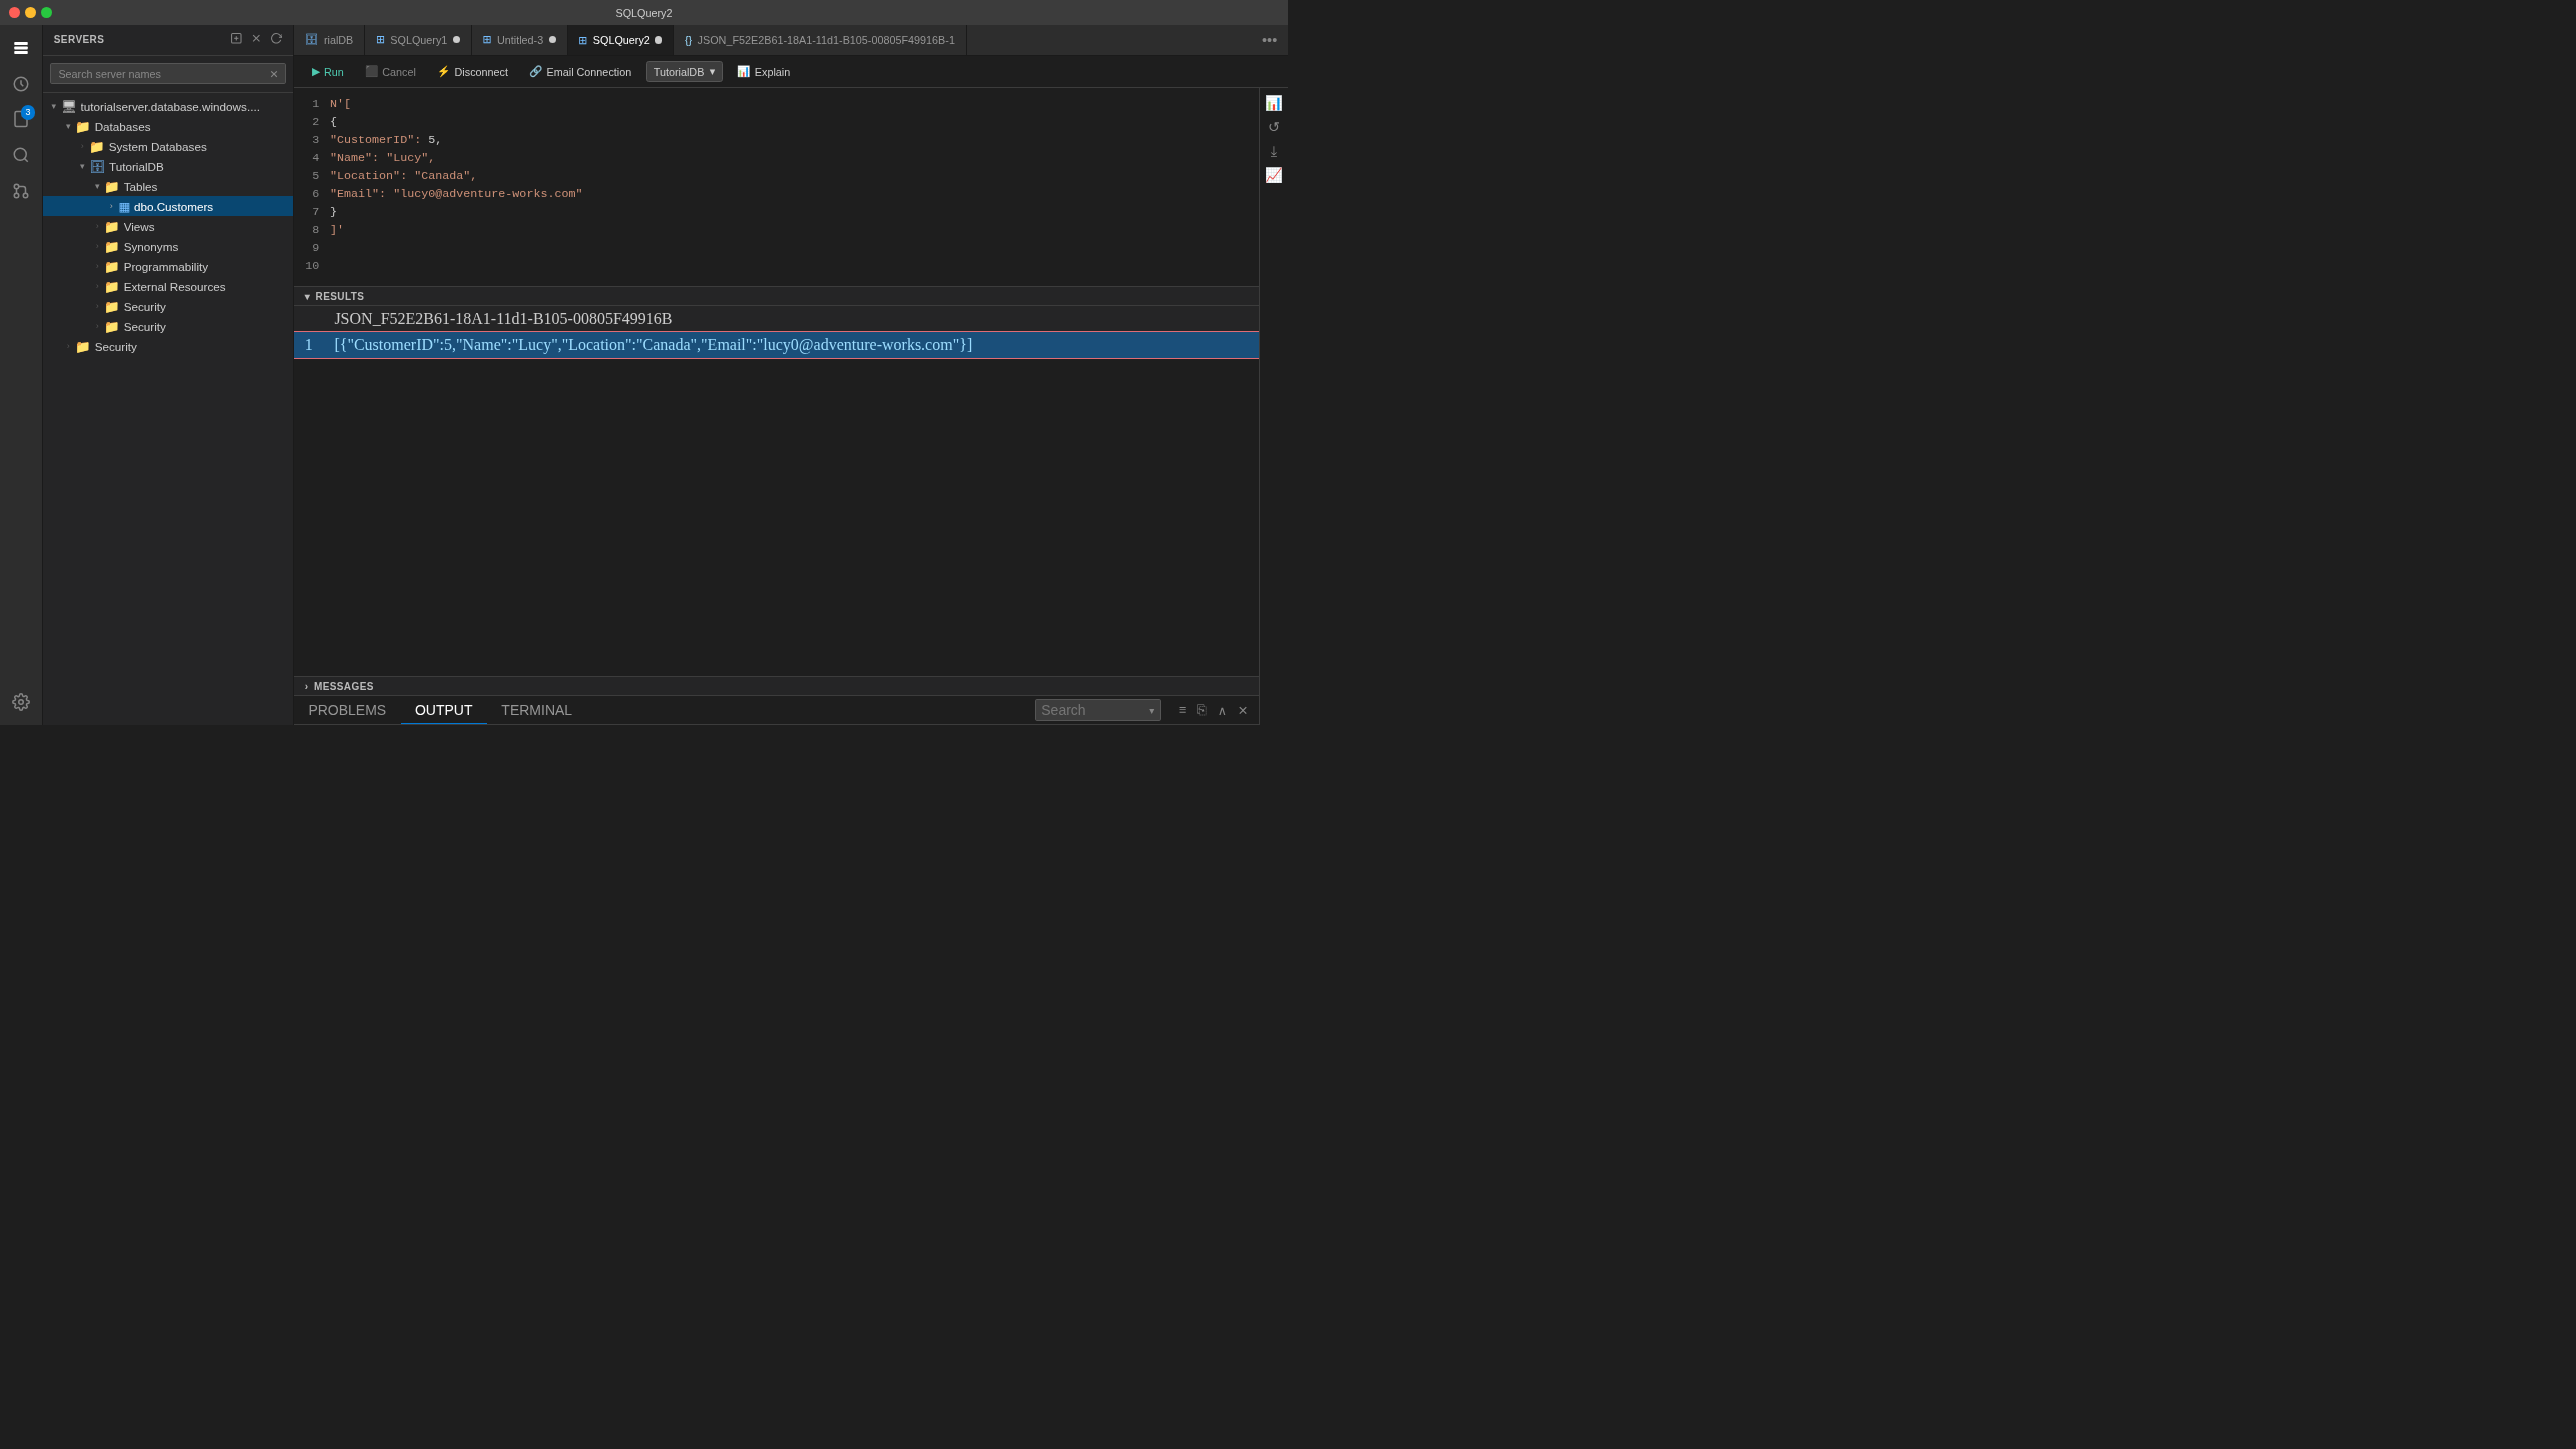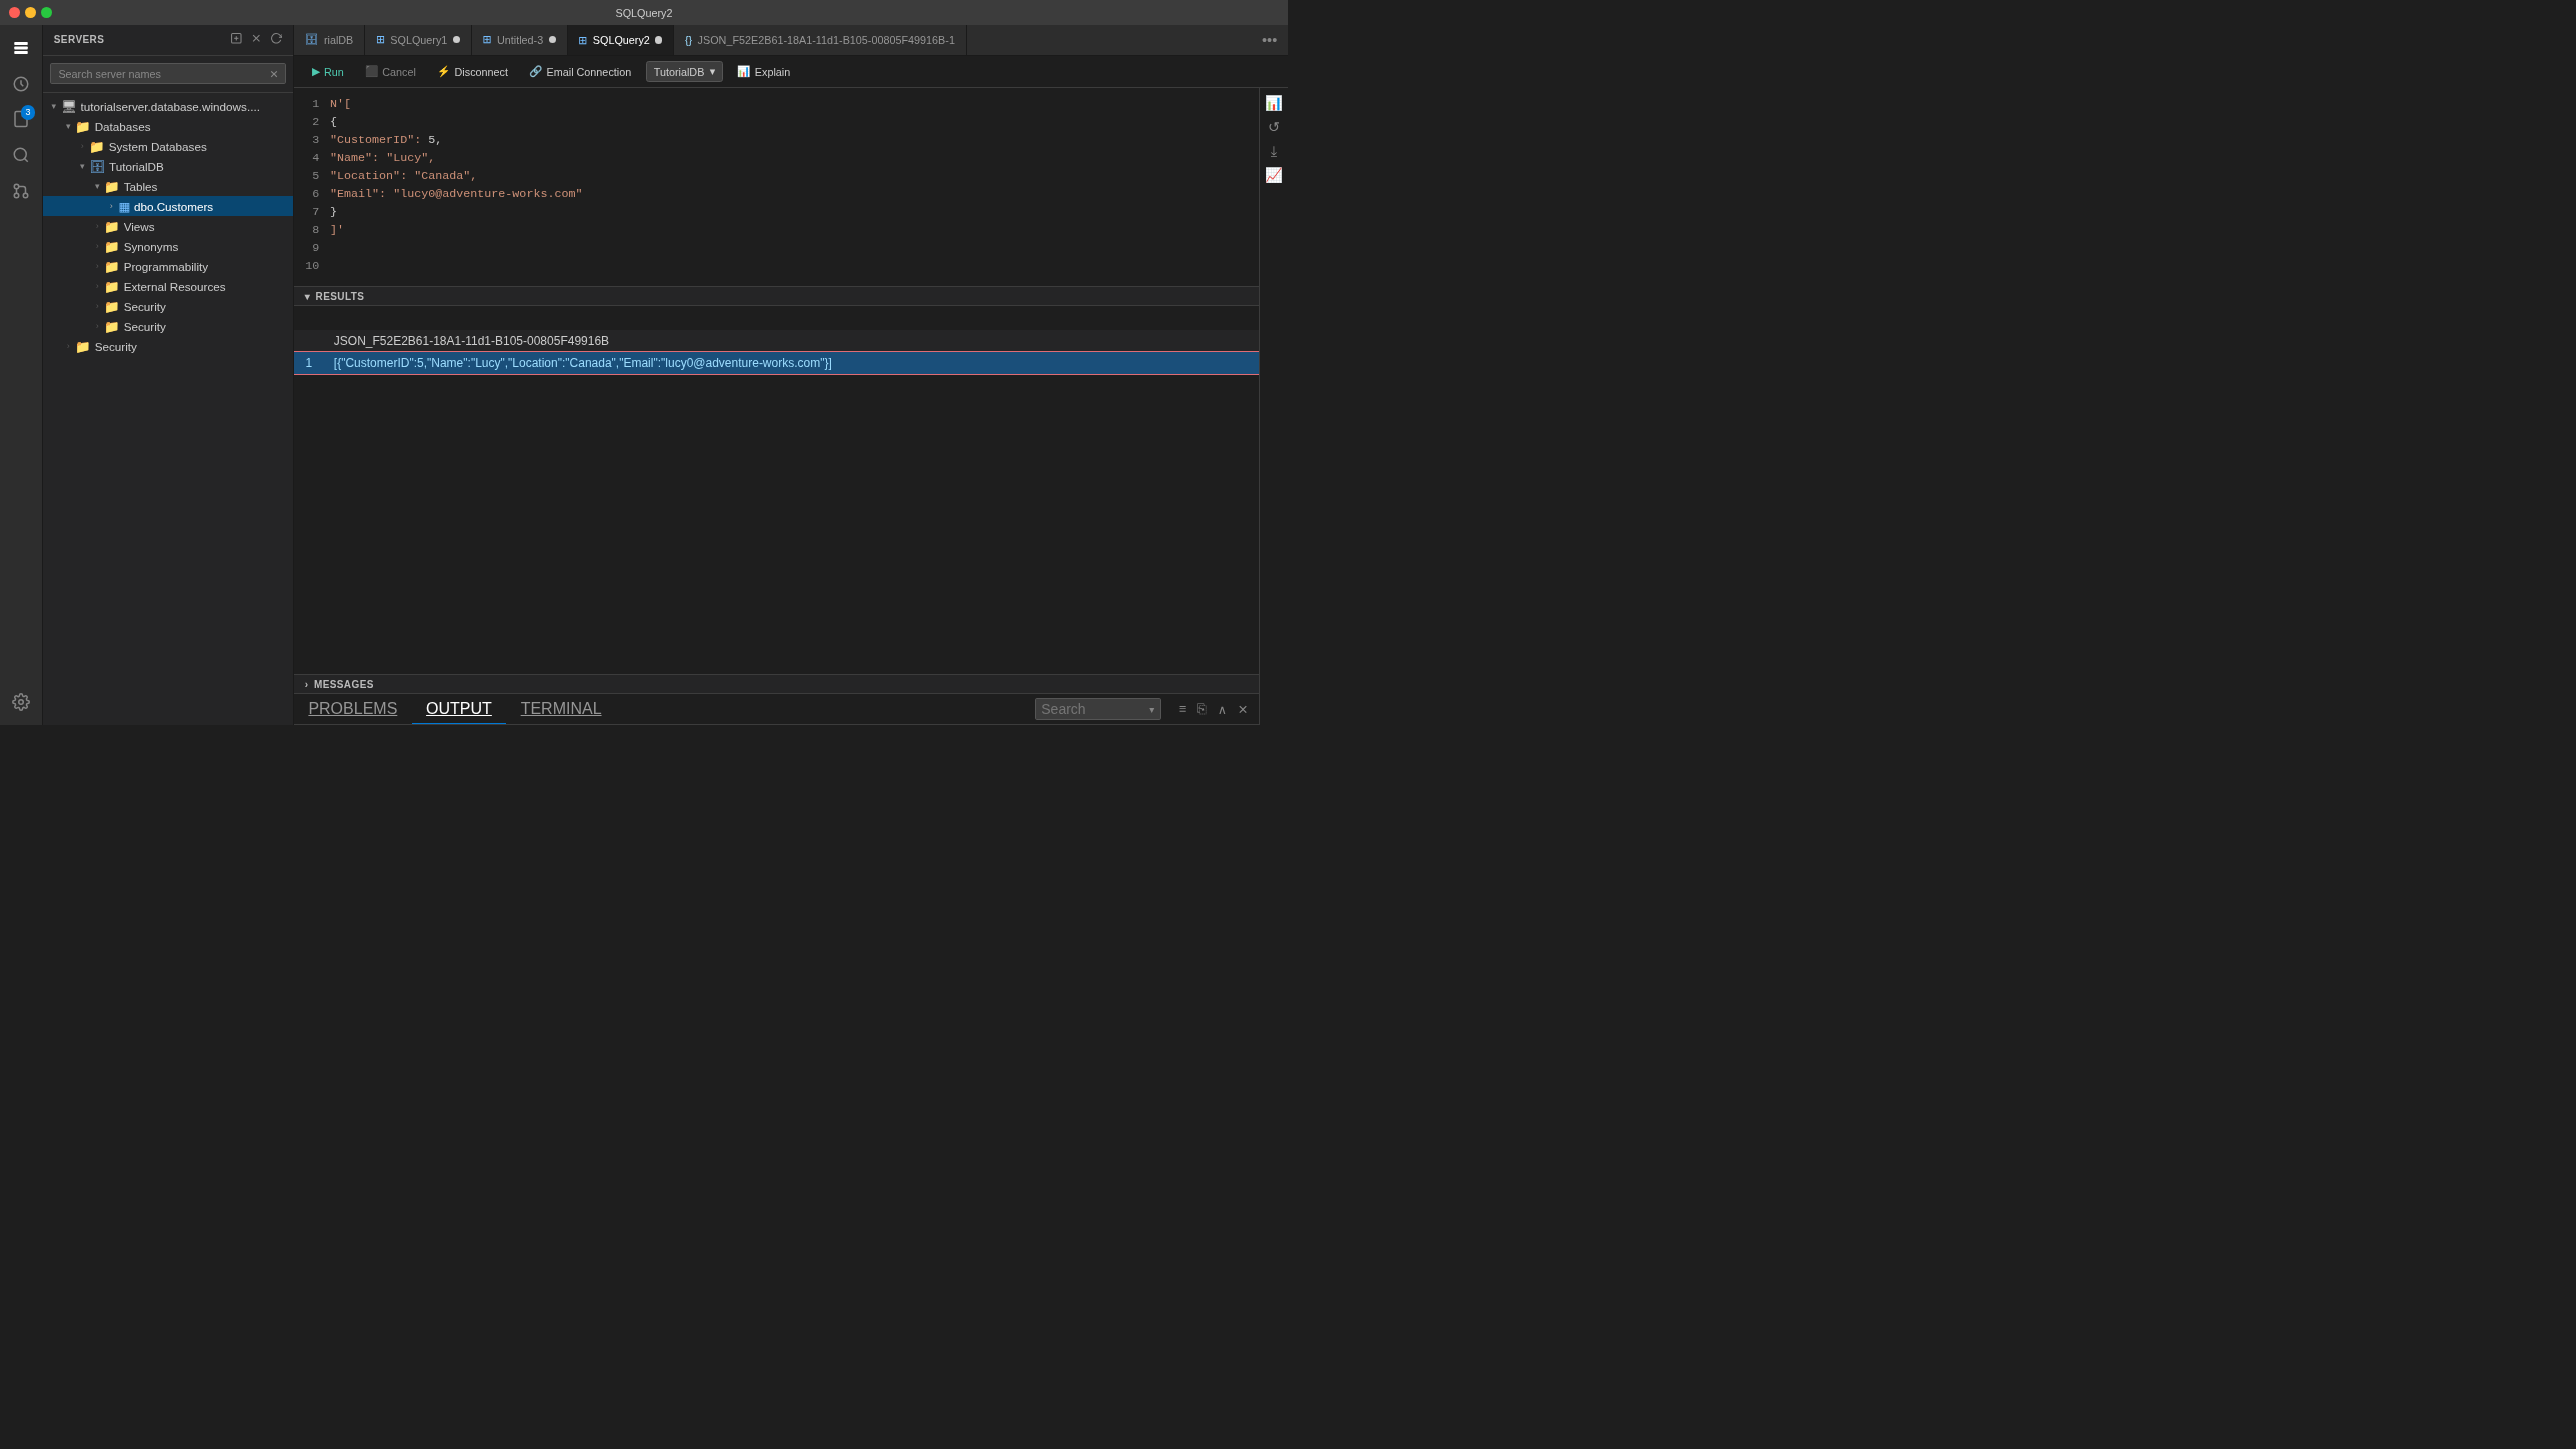--- a/index.html
+++ b/index.html
@@ -344,23 +344,22 @@
       border-top: 0.9px solid #3c3c3c;
       border-bottom: 0.9px solid #3c3c3c;
     }
     .results-body {
       flex: 1;
       overflow: auto;
     }
     .results-table {
       width: 100%;
       border-collapse: collapse;
-      font-size: 12px;
-      font-family: Liberation Sans, sans-serif;
-      margin-top: 24px;
+      font-size: 16px;
+      font-family: Liberation Serif, serif;
     }
     .results-table th {
       background: #252526;
       color: #cccccc;
       padding: 3.6px 10.8px;
       text-align: left;
       border-bottom: 0.9px solid #3c3c3c;
       font-weight: normal;
       white-space: nowrap;
     }
@@ -415,25 +414,24 @@
       background: #252526;
       border-bottom: 0.9px solid #3c3c3c;
     }
     .messages-tabs {
       display: flex;
       background: #1e1e1e;
       border-bottom: 0.9px solid #3c3c3c;
     }
     .msg-tab {
       padding: 5.4px 14.4px;
-      font-size: 16px;
+      font-size: 14px;
       color: #969696;
       cursor: pointer;
       border-bottom: 1.8px solid transparent;
-      text-decoration: underline;
     }
     .msg-tab.active {
       color: #ffffff;
       border-bottom: 1.8px solid #0078d4;
     }
     .messages-toolbar {
       margin-left: auto;
       display: flex;
       align-items: center;
       padding: 1.8px 7.2px;

